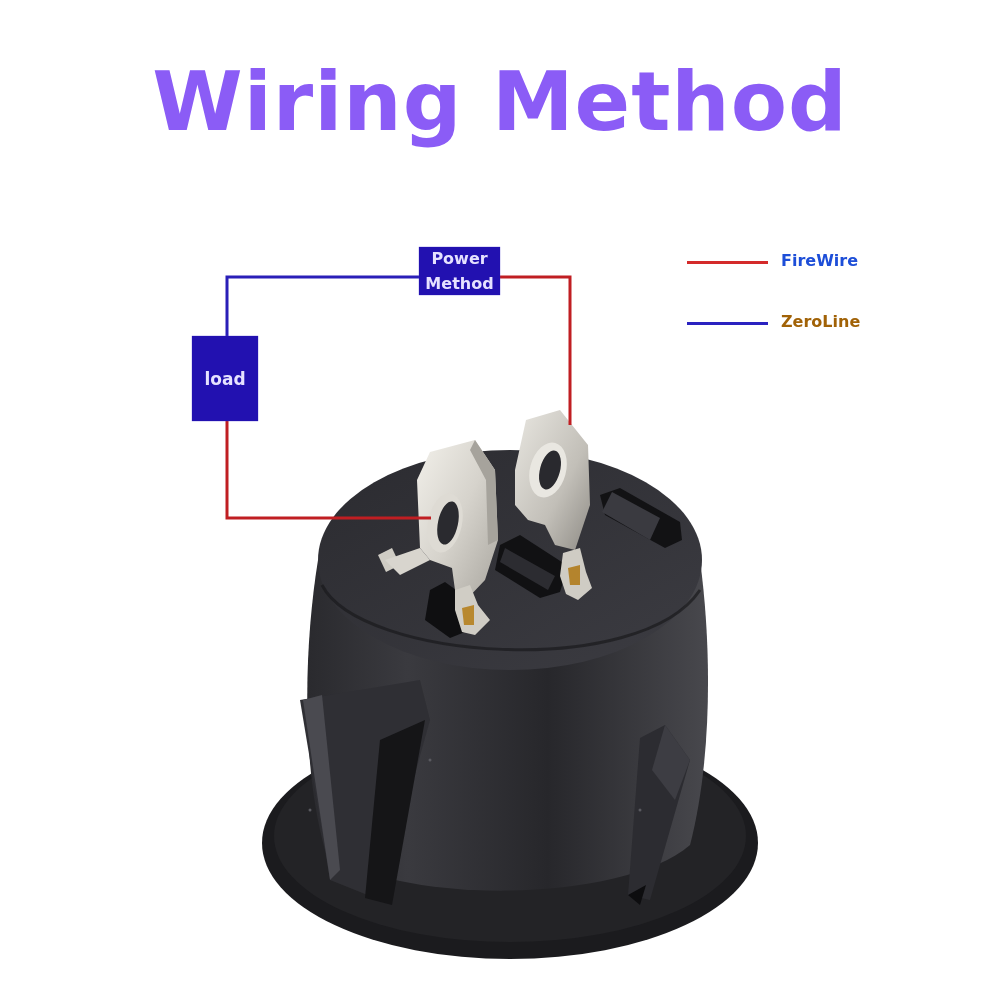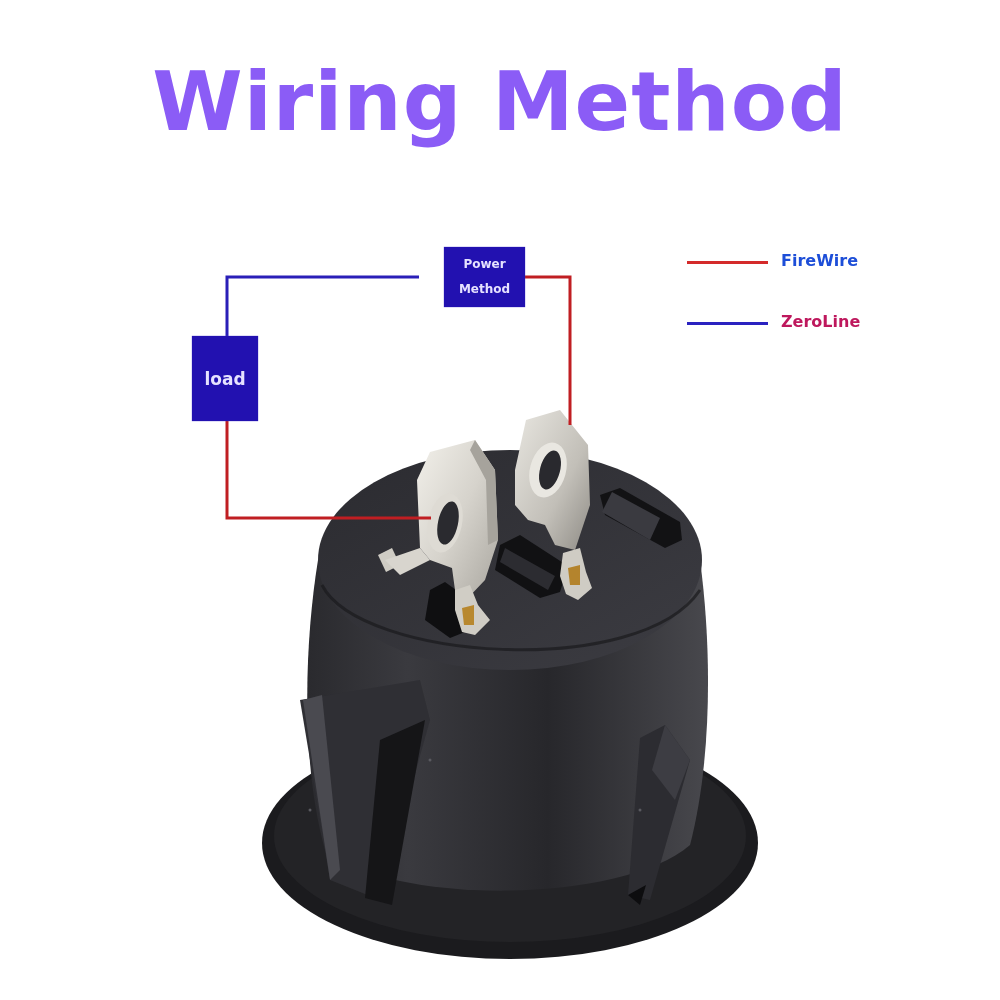--- a/index.html
+++ b/index.html
@@ -8,21 +8,21 @@
       position: absolute; left: 0; top: 52px; width: 1000px; text-align: center;
       font-family: "DejaVu Sans", sans-serif; font-weight: bold; font-size: 82px;
       color: #8b5cf6; letter-spacing: 1px; line-height: 100px;
     }
     .box {
       position: absolute; background: #2211b0; color: #e6e2ff;
       font-family: "DejaVu Sans", sans-serif; font-weight: bold;
       display: flex; align-items: center; justify-content: center; text-align: center;
       box-shadow: 0 0 1px #4a3fd0;
     }
-    .box.ps { left: 419px; top: 247px; width: 81px; height: 60px; font-size: 12px; line-height: 25px; flex-direction: column; margin-left: 25px; }
+    .box.ps { left: 419px; top: 247px; width: 81px; height: 48px; font-size: 16px; line-height: 25px; flex-direction: column; }
     .box.load { left: 192px; top: 336px; width: 66px; height: 85px; font-size: 17px; }
     .legend-line { position: absolute; height: 3px; width: 81px; left: 687px; }
     .legend-text { position: absolute; left: 781px; font-family: "DejaVu Sans", sans-serif; font-weight: bold; font-size: 16px; }
     svg.layer { position: absolute; left: 0; top: 0; }
   </style>
 </head>
 <body>
 
 <div class="title">Wiring Method</div>
 
@@ -114,14 +114,14 @@
 </div>
 
 <div class="box load">
   <span>load</span>
 </div>
 
 <div>
   <div class="legend-line" style="top:261px;background:#d42a2a;"></div>
   <div class="legend-text" style="top:251px;color:#1d4ed8;">FireWire</div>
   <div class="legend-line" style="top:322px;background:#2a22c0;"></div>
-  <div class="legend-text" style="top:312px;color:#be185d;text-align:center;">ZeroLine</div>
+  <div class="legend-text" style="top:312px;color:#a16207;text-align:center;">ZeroLine</div>
 </div>
 
 </body></html>

